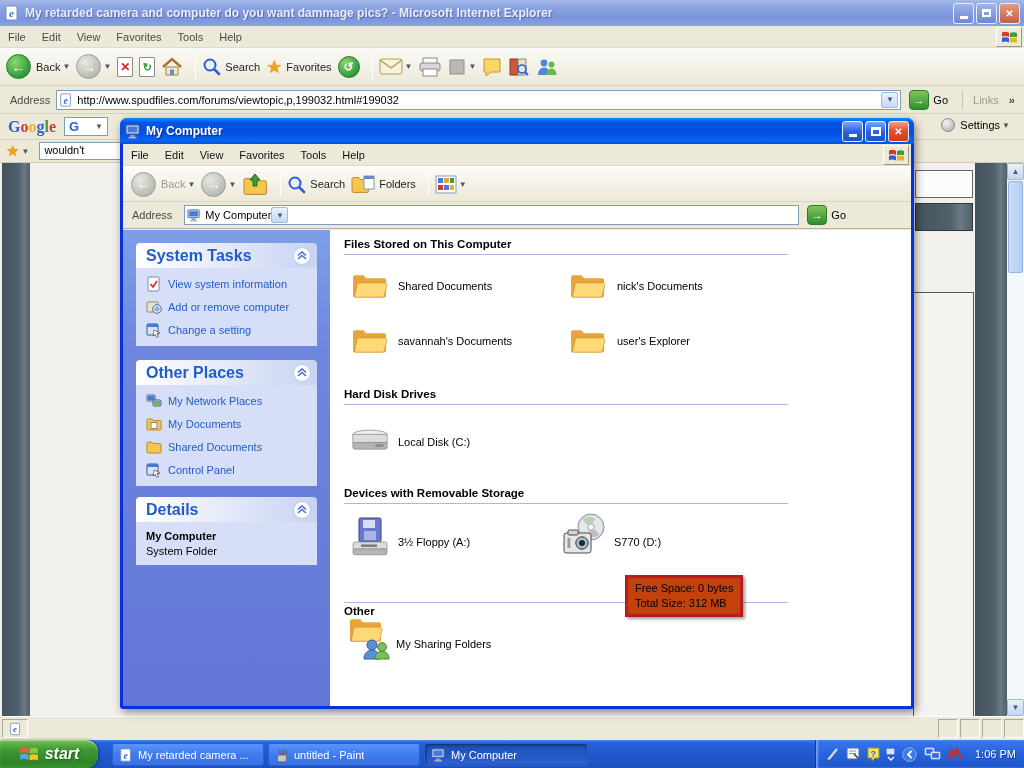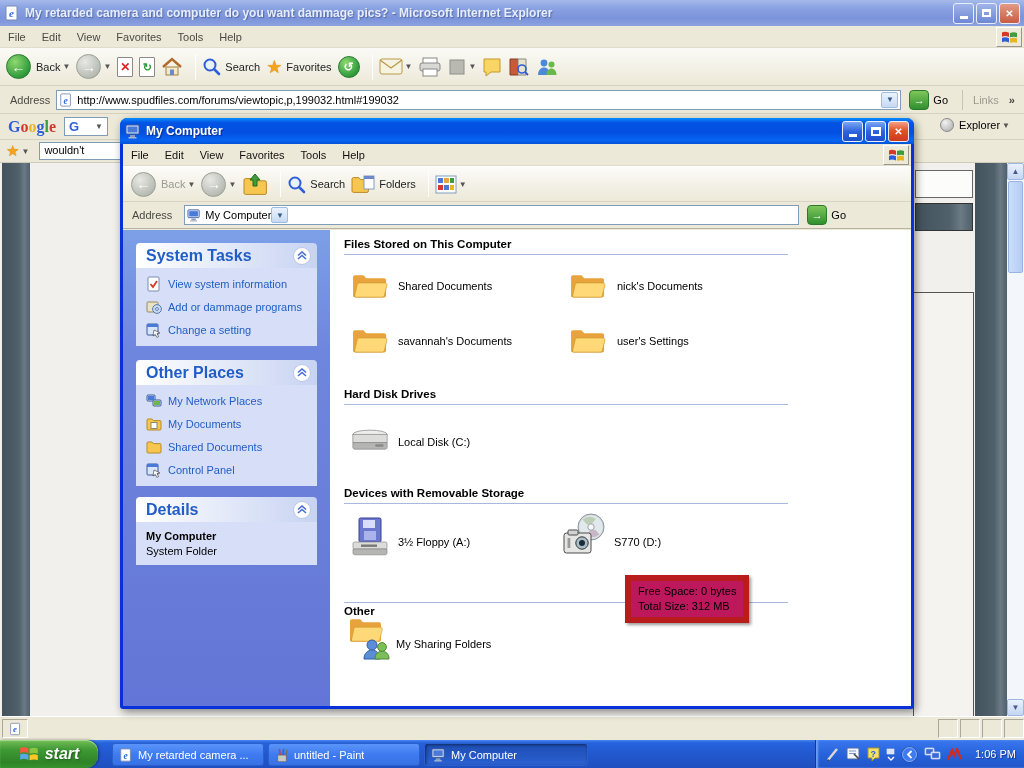--- a/index.html
+++ b/index.html
@@ -115,21 +115,21 @@
   .task-link { display:flex; align-items:center; margin-bottom:7px; }
   .task-link:last-child { margin-bottom:0; }
   .task-link .txt { color:#215DC6; margin-left:6px; }
   .mini-ico { width:16px; height:16px; flex:0 0 16px; }
 
   .xp-content { position:absolute; left:207px; top:0; width:581px; height:476px; background:#fff; }
   .sec-hdr { position:absolute; left:14px; font-weight:bold; font-size:11.5px; color:#000; }
   .sec-line { position:absolute; left:14px; width:444px; height:1px; background:#A9B9DE; }
   .item-label { position:absolute; color:#000; }
 
-  .tooltip { position:absolute; left:295px; top:345px; background:#be185d; border:6px solid #b91c1c;
+  .tooltip { position:absolute; left:295px; top:345px; background:#c2410c; border:3px solid #b91c1c;
     padding:3px 7px; line-height:15px; box-shadow:2px 2px 3px rgba(0,0,0,.4); white-space:nowrap; z-index:12; }
 
   
   .taskbar { left:0; top:740px; width:1024px; height:28px;
     background:linear-gradient(180deg,#4A84EE 0%,#2663DE 10%,#2258CE 50%,#1E4FC0 100%); z-index:20; }
   .start-btn { position:absolute; left:0; top:0; width:98px; height:28px; border-radius:0 12px 12px 0;
     background:linear-gradient(180deg,#74BE58 0%,#3E9934 35%,#2F8427 80%,#37932E 100%);
     box-shadow:inset 0 1px 1px #A8DC90, 1px 0 3px rgba(0,0,0,.4);
     display:flex; align-items:center; justify-content:center; }
   .start-label { color:#fff; font-weight:bold; font-style:italic; font-size:16px; margin-left:6px; text-shadow:1px 1px 2px #1E5A18; }
@@ -295,21 +295,21 @@
   </div>
 
   <div class="abs ie-googlebar">
     <span class="google-logo"><span style="color:#2E5ED8">G</span><span style="color:#D23A2A">o</span><span style="color:#E8B521">o</span><span style="color:#2E5ED8">g</span><span style="color:#3E9C3A">l</span><span style="color:#D23A2A">e</span></span>
     <span class="g-box">
       <span style="color:#2E5ED8;font-weight:bold;font-size:13px">G</span>
       <span class="dd-arrow">▼</span>
     </span>
     <span class="settings-area">
       <span class="sphere"></span>
-      <span>Explorer</span>
+      <span>Settings</span>
       <span class="dd-arrow">▼</span>
     </span>
   </div>
 
   <div class="abs ie-row2">
     <span class="star">★</span>
     <span class="dd-arrow">▼</span>
     <span class="word-field">wouldn't</span>
   </div>
 
@@ -469,21 +469,21 @@
                 <span class="txt">View system information</span>
               </div>
               <div class="task-link">
                 <span class="mini-ico">
                   <svg width="16" height="16" viewBox="0 0 16 16">
                       <rect x="1" y="3" width="11" height="10" rx="1" fill="#E8E2C8" stroke="#9A8A5A"></rect>
                       <circle cx="11" cy="10" r="4.4" fill="#C8D8F0" stroke="#5A7AB0"></circle>
                       <circle cx="11" cy="10" r="1.4" fill="#fff" stroke="#5A7AB0"></circle>
                     </svg>
                 </span>
-                <span class="txt">Add or dammage programs</span>
+                <span class="txt">Add or remove computer</span>
               </div>
               <div class="task-link">
                 <span class="mini-ico">
                   <svg width="16" height="16" viewBox="0 0 16 16">
                       <rect x="1" y="2" width="11" height="11" rx="1" fill="#D8E4F8" stroke="#3A5A9C"></rect>
                       <rect x="1" y="2" width="11" height="3" fill="#4A7AD8"></rect>
                       <path d="M8 8l6 3-3 .6 1.6 3-1.8.8-1.5-3L7 14z" fill="#fff" stroke="#333" stroke-width=".6"></path>
                     </svg>
                 </span>
                 <span class="txt">Change a setting</span>
@@ -586,21 +586,21 @@
               </svg>
           </span>
           <span class="item-label" style="left:68px;top:105px">savannah's Documents</span>
 
           <span class="abs" style="left:240px;top:95px">
             <svg width="36" height="29" viewBox="0 0 34 27">
                 <path d="M1 24V6.5c0-1 .8-1.8 1.8-1.8h8l2.6 2.8h17c1 0 1.8.8 1.8 1.8v14.7c0 1-.8 1.8-1.8 1.8H2.8c-1 0-1.8-.8-1.8-1.8z" fill="#E8A33D"></path>
                 <path d="M2.2 25.3l2.8-11.9c.2-.8.9-1.4 1.7-1.4h24.6c1.1 0 1.9 1 1.7 2.1l-2.5 9.9c-.2.8-.9 1.4-1.7 1.4H3.9c-1.1 0-1.9-1-1.7-2.1z" fill="#FFD878" stroke="#C9992A" stroke-width=".6"></path>
               </svg>
           </span>
-          <span class="item-label" style="left:287px;top:105px">user's Settings</span>
+          <span class="item-label" style="left:287px;top:105px">user's Explorer</span>
 
           <div class="sec-hdr" style="top:158px">Hard Disk Drives</div>
           <div class="sec-line" style="top:174px"></div>
 
           <span class="abs" style="left:20px;top:196px">
             <svg width="40" height="27" viewBox="0 0 38 26">
                 <ellipse cx="19" cy="8" rx="16.5" ry="4" fill="#EDEDEB" stroke="#8A8A8A" stroke-width=".7"></ellipse>
                 <rect x="2.5" y="8" width="33" height="8" fill="#DCDCDA" stroke="#8A8A8A" stroke-width=".7"></rect>
                 <path d="M2.5 16h33v4.5c0 1-.8 1.8-1.8 1.8H4.3c-1 0-1.8-.8-1.8-1.8z" fill="#B5B5B3" stroke="#8A8A8A" stroke-width=".7"></path>
                 <rect x="24" y="17.5" width="8" height="2.6" rx="1" fill="#888"></rect>

